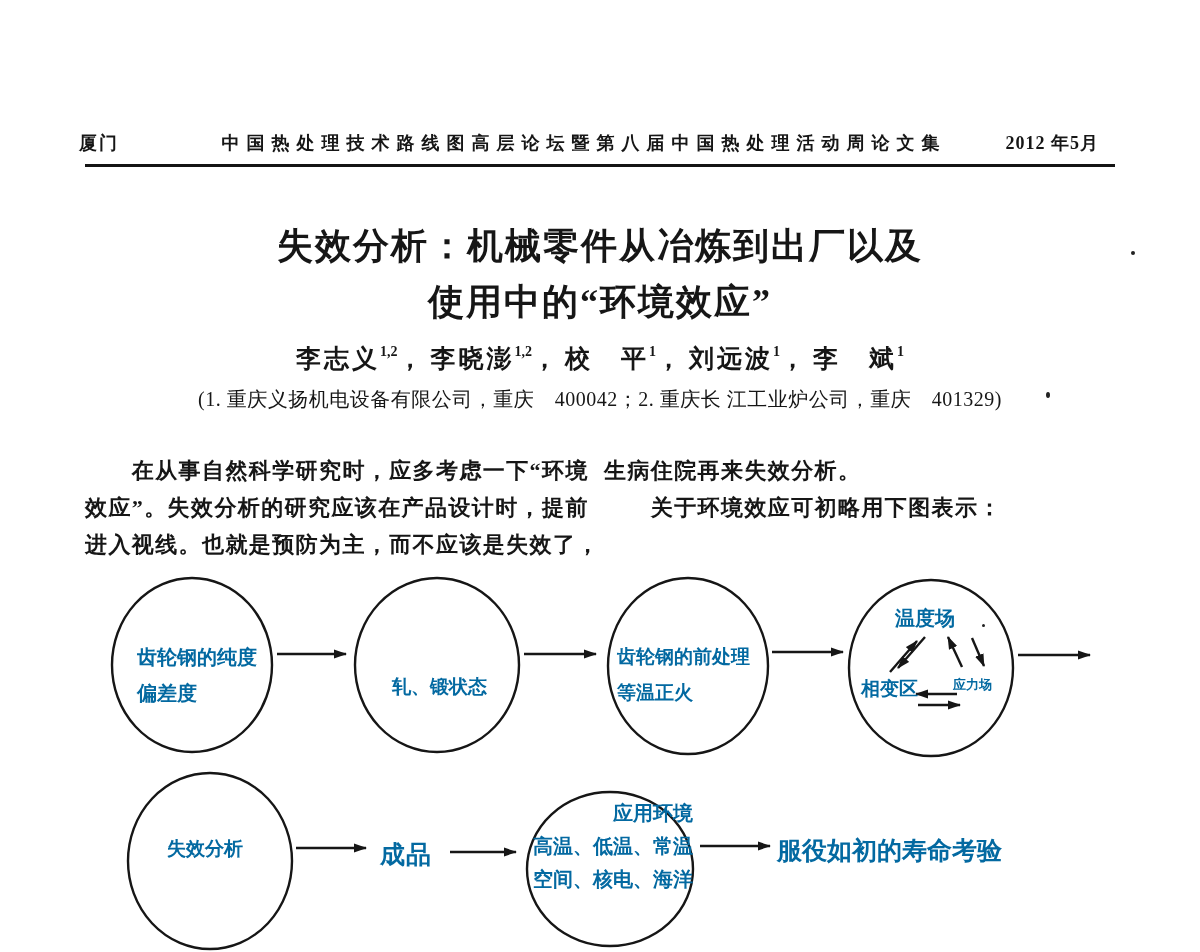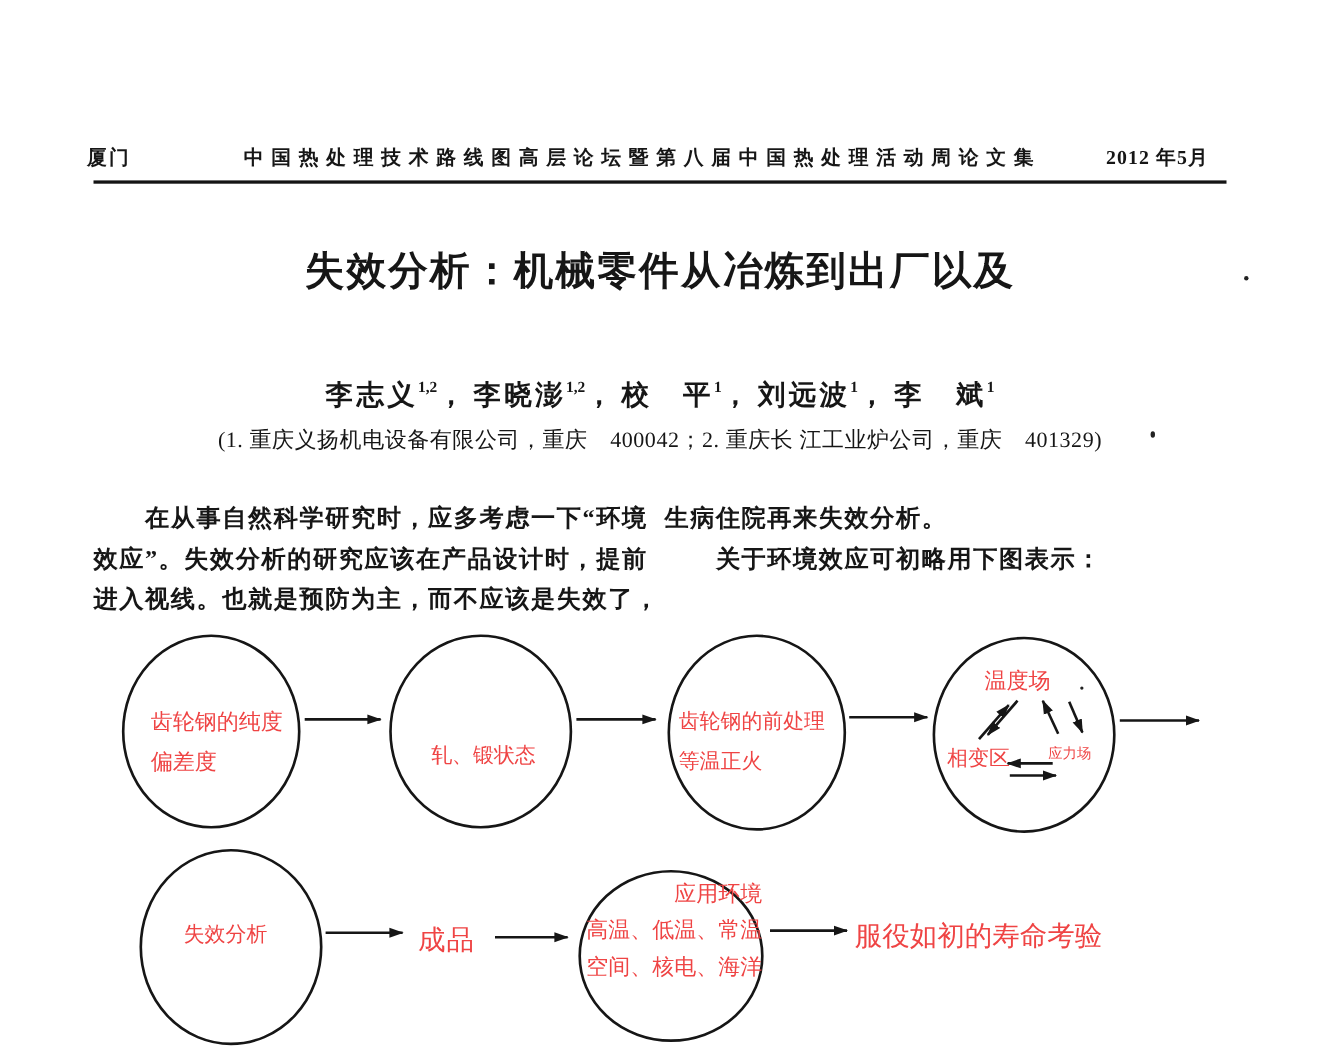--- a/index.html
+++ b/index.html
@@ -22,21 +22,21 @@
   .author-sep{margin-right:5px;}
   .affiliation{position:absolute;left:0;top:386px;width:100%;text-align:center;
                font-size:20px;font-weight:500;letter-spacing:0.5px;}
   
   .bodycol{position:absolute;top:452px;width:516px;font-size:22px;line-height:37px;
            font-weight:600;letter-spacing:1.4px;white-space:pre-line;}
   .col-left{left:85px;}
   .col-right{left:604px;}
   
   .diagram-svg{position:absolute;left:0;top:560px;}
-  .dlabel{position:absolute;white-space:pre-line;font-weight:400;color:#ef4444;}
+  .dlabel{position:absolute;white-space:pre-line;font-weight:700;color:#0369a1;}
   .lbl-node1{left:137px;top:639px;font-size:20px;line-height:36px;}
   .lbl-node2{left:392px;top:658px;font-size:19px;margin-top:16px;}
   .lbl-node3{left:617px;top:639px;font-size:19px;line-height:36px;}
   .lbl-f-top{left:895px;top:605px;font-size:20px;}
   .lbl-f-bl{left:861px;top:676px;font-size:19px;}
   .lbl-f-br{left:953px;top:676px;font-size:13px;}
   .lbl-node5{left:167px;top:836px;font-size:19px;}
   .lbl-node6{left:527px;top:797px;width:166px;text-align:right;font-size:20px;line-height:33px;}
   .lbl-product{left:380px;top:838px;font-size:25px;letter-spacing:1px;}
   .lbl-outcome{left:777px;top:834px;font-size:25px;}
@@ -53,20 +53,21 @@
 
   <div class="header">
     <span class="header-left">厦门</span>
     <span class="header-center">中国热处理技术路线图高层论坛暨第八届中国热处理活动周论文集</span>
     <span class="header-right">2012 年5月</span>
   </div>
   <div class="rule"></div>
 
   <div class="title">
     <div>失效分析：机械零件从冶炼到出厂以及</div>
+    <div>使用中的“环境效应”</div>
   </div>
 
   <div class="authors">
     <span><span>李志义</span><sup>1,2</sup></span><span class="author-sep">，</span><span><span>李晓澎</span><sup>1,2</sup></span><span class="author-sep">，</span><span><span>校　平</span><sup>1</sup></span><span class="author-sep">，</span><span><span>刘远波</span><sup>1</sup></span><span class="author-sep">，</span><span><span>李　斌</span><sup>1</sup></span>
   </div>
 
   <div class="affiliation">(1. 重庆义扬机电设备有限公司，重庆　400042；2. 重庆长 江工业炉公司，重庆　401329)</div>
 
   <div class="bodycol col-right">生病住院再来失效分析。
 　　关于环境效应可初略用下图表示：</div>

